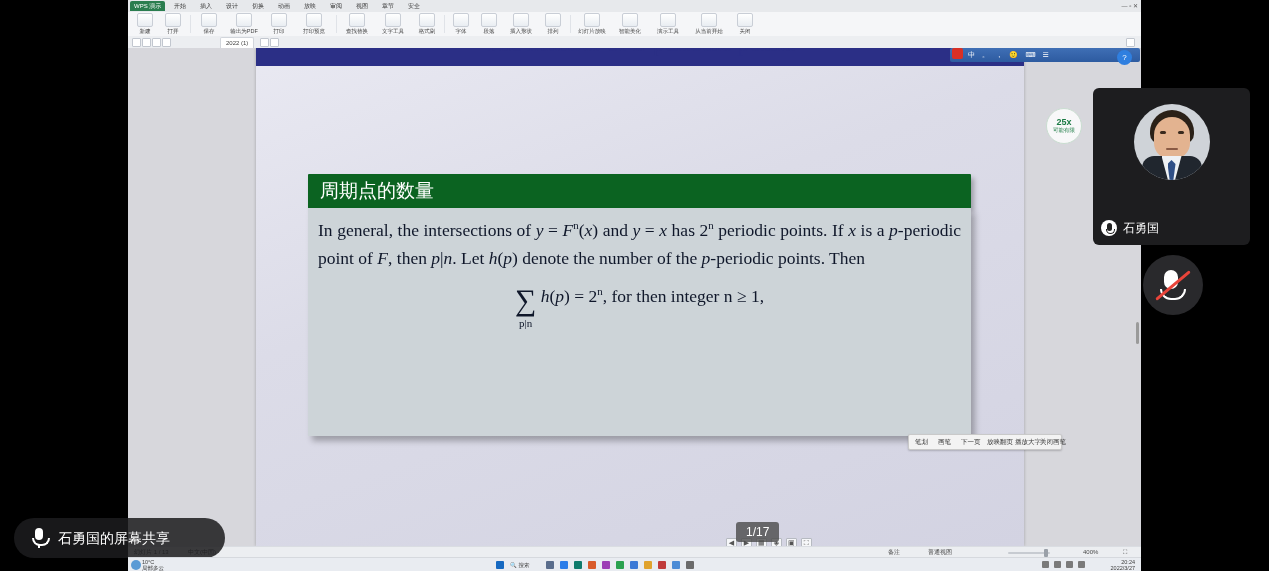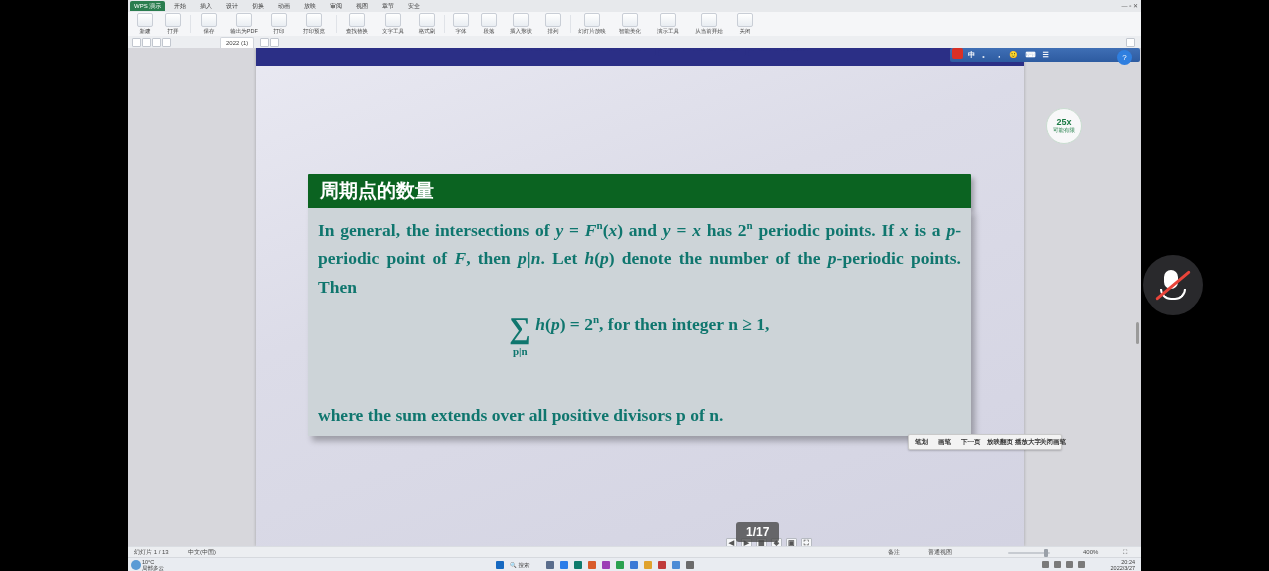--- a/index.html
+++ b/index.html
@@ -150,21 +150,20 @@
 
   
   #slidearea {
     position: absolute;
     left: 128px;
     top: 48px;
     width: 1013px;
     height: 498px;
     background: #d7d7dc;
     overflow: hidden;
-    font-weight: bold;
   }
   
   #slidepage {
     position: absolute;
     left: 128px;
     top: 0px;
     width: 768px;
     height: 498px;
     background: linear-gradient(160deg,#e9e9f2 0%, #dcdce8 40%, #d3d3e2 100%);
     box-shadow: 0 0 3px rgba(0,0,0,.25);
@@ -208,21 +207,21 @@
     position: absolute;
     left: 52px;
     top: 160px;
     width: 663px;
     height: 228px;
     background: #cdd4d8;
     box-sizing: border-box;
     padding: 8px 10px;
     box-shadow: 4px 5px 6px rgba(0,0,0,.28);
     font-family: "Liberation Serif", serif;
-    color: #0f766e;
+    color: #0f172a;
   }
   .mathpara {
     font-size: 17.5px;
     line-height: 1.62;
     text-align: justify;
     margin: 0;
   }
   .mathpara i { font-style: italic; }
   .sup { font-size: 11px; vertical-align: super; }
   #displayeq {
@@ -702,21 +701,20 @@
         <div id="blockbody">
           <p class="mathpara">
             <span>In general, the intersections of </span><i>y</i> = <i>F</i><span class="sup">n</span>(<i>x</i>)<span> and </span><i>y</i> = <i>x</i><span> has </span>2<span class="sup">n</span><span> periodic points. If </span><i>x</i><span> is a </span><i>p</i><span>-periodic point of </span><i>F</i><span>, then </span><i>p</i>|<i>n</i><span>. Let </span><i>h</i>(<i>p</i>)<span> denote the number of the </span><i>p</i><span>-periodic points. Then</span>
           </p>
 
           <div id="displayeq">
             <span class="bigsum">∑<span class="lim">p|n</span></span>
             <span><i>h</i>(<i>p</i>) = 2<span class="sup">n</span></span><span>,    for then integer  n ≥ 1,</span>
           </div>
 
-          <div id="lastpara">where the sum extends over all positive divisors p of n.</div>
         </div>
 
         <div id="inkbar">
           <span style="left:6px">笔划</span>
           <span style="left:29px">画笔</span>
           <span style="left:52px">下一页</span>
           <span style="left:78px">放映翻页</span>
           <span style="left:106px">播放大字</span>
           <span style="left:131px">关闭画笔</span>
         </div>
@@ -756,29 +754,55 @@
     </div>
   </div>
 
   <div id="rightround">?</div>
 
   <div id="zoombubble">
     <span class="big">25x</span>
     <span class="small">可能有限</span>
   </div>
 
+  <div id="videotile">
+    <div id="videoavatar">
+      <span class="face-hair"></span>
+      <span class="face-skin"></span>
+      <span class="face-eye" style="left:26px"></span>
+      <span class="face-eye" style="left:44px"></span>
+      <span class="face-mouth"></span>
+      <span class="face-suit"></span>
+      <span class="face-shirt"></span>
+      <span class="face-tie"></span>
+    </div>
+    <div id="videomic">
+      <span class="miccircle" style="left:0;top:2px"></span>
+      <span class="micbody" style="left:5.5px;top:5px"></span>
+      <span class="micstand" style="left:4.5px;top:11px"></span>
+    </div>
+    <div id="videoname" style="left:30px">石勇国</div>
+  </div>
 
   <div id="mutebtn">
     <span class="mk"></span>
     <span class="ms"></span>
     <span class="slash"></span>
   </div>
 
   <div id="righthandle"></div>
 
+  <div id="sharebanner">
+    <span class="mic">
+      <span class="micbody2"></span>
+      <span class="micstand2"></span>
+      <span class="micbase2"></span>
+    </span>
+    <span class="txt">石勇国的屏幕共享</span>
+  </div>
 
   <div id="taskbar">
     <span class="tb-ico" style="left:3px;top:2px;width:10px;height:10px;background:#5b9bd5;border-radius:5px"></span>
     <span id="tb-weather">
       <span>10°C</span><br>
       <span>局部多云</span>
     </span>
 
     <span class="tb-ico" style="left:368px;background:#1669c1"></span>
     <span class="tb-search" style="left:382px">🔍 <span>搜索</span></span>

